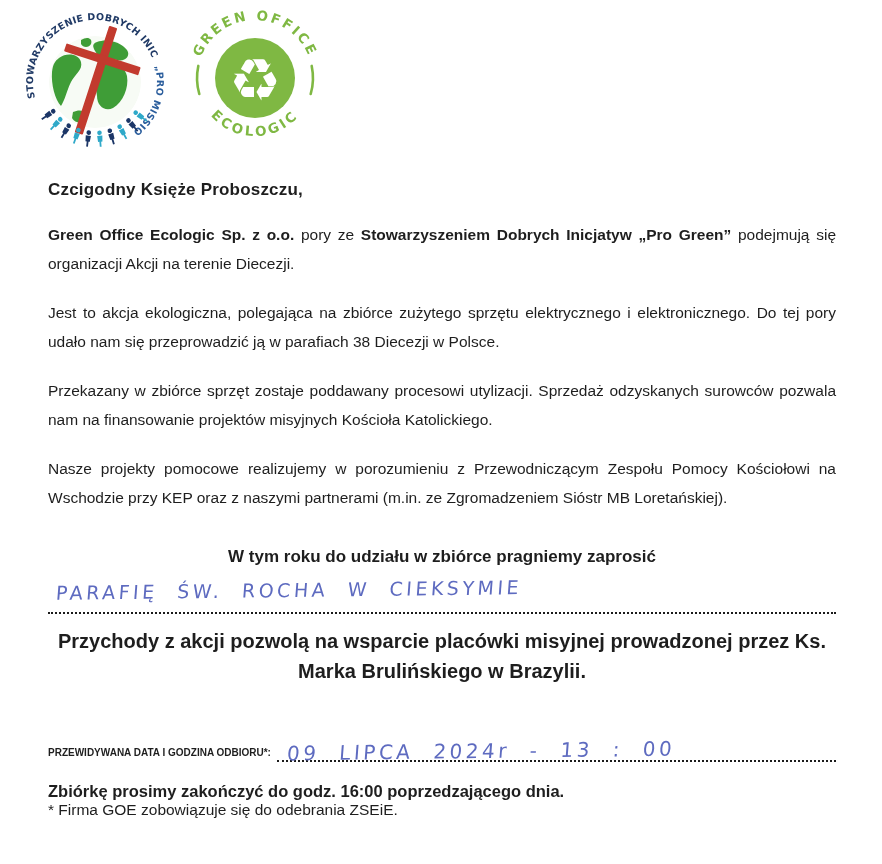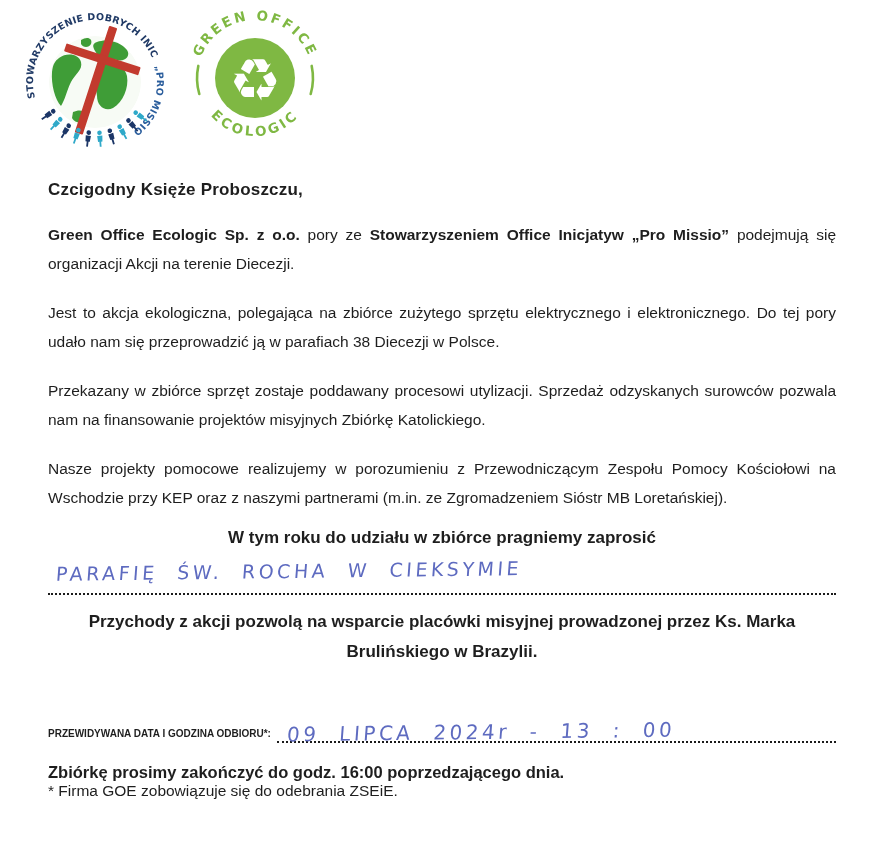--- a/index.html
+++ b/index.html
@@ -5,32 +5,32 @@
   html,body { margin:0; padding:0; background:#ffffff; }
   .page {
     width:882px; height:864px; background:#ffffff; overflow:hidden;
     font-family:"Liberation Sans", sans-serif; color:#1e1e1e; position:relative;
   }
   .logos { display:flex; align-items:flex-start; padding:8px 0 0 24px; height:144px; gap:8px; }
   .content { padding:0 46px 0 48px; }
   .greeting { font-size:17px; font-weight:bold; margin-top:28px; letter-spacing:0.2px; }
   .para { font-size:15.5px; line-height:29px; text-align:justify; margin:20px 0 0 0; }
   .para b { font-weight:bold; }
-  .invite { text-align:center; font-weight:bold; font-size:17px; margin-top:16px; }
+  .invite { text-align:center; font-weight:bold; font-size:17px; margin-top:35px; }
   .parish-line {
     margin-top:12px; border-bottom:2.5px dotted #1b1b1b; padding-bottom:1px; height:32px;
   }
   .handwriting {
     font-family:"DejaVu Sans", sans-serif; color:#5e6bc0;
     letter-spacing:3.5px; word-spacing:10px; display:inline-block;
     transform:rotate(-0.7deg) skewX(-5deg);
   }
   .parish-line .handwriting { font-size:19px; margin-left:8px; }
   .support {
-    text-align:center; font-weight:bold; font-size:17px; line-height:30px;
+    text-align:center; font-weight:bold; font-size:20px; line-height:30px;
     margin:12px auto 0 auto; max-width:780px;
   }
   .pickup { display:flex; align-items:flex-end; margin-top:42px; }
   .pickup-label { font-weight:bold; font-size:10px; white-space:nowrap; padding-bottom:4px; }
   .pickup-line {
     flex:1; border-bottom:2.5px dotted #1b1b1b; margin-left:6px; position:relative; height:32px;
   }
   .pickup-line .handwriting { position:absolute; left:10px; bottom:-3px; font-size:20px; }
   .deadline { font-weight:bold; font-size:16.5px; margin-top:20px; }
   .footnote { font-size:15.5px; margin-top:0; }
@@ -102,25 +102,25 @@
       <text font-size="13.5" font-weight="bold" fill="#7fb843" letter-spacing="3" text-anchor="middle">
         <textPath href="#arcBotGO" startOffset="50%">ECOLOGIC</textPath>
       </text>
     </svg>
   </div>
 
   <div class="content">
 
     <div class="greeting">Czcigodny Księże Proboszczu,</div>
 
-    <p class="para"><b>Green Office Ecologic Sp. z o.o.</b><span> pory ze </span><b>Stowarzyszeniem Office Inicjatyw „Pro Missio”</b><span> podejmują się organizacji Akcji na terenie Diecezji.</span></p>
+    <p class="para"><b>Green Office Ecologic Sp. z o.o.</b><span> pory ze </span><b>Stowarzyszeniem Dobrych Inicjatyw „Pro Green”</b><span> podejmują się organizacji Akcji na terenie Diecezji.</span></p>
 
     <p class="para">Jest to akcja ekologiczna, polegająca na zbiórce zużytego sprzętu elektrycznego i elektronicznego. Do tej pory udało nam się przeprowadzić ją w parafiach 38 Diecezji w Polsce.</p>
 
-    <p class="para">Przekazany w zbiórce sprzęt zostaje poddawany procesowi utylizacji. Sprzedaż odzyskanych surowców pozwala nam na finansowanie projektów misyjnych Zbiórkę Katolickiego.</p>
+    <p class="para">Przekazany w zbiórce sprzęt zostaje poddawany procesowi utylizacji. Sprzedaż odzyskanych surowców pozwala nam na finansowanie projektów misyjnych Kościoła Katolickiego.</p>
 
     <p class="para">Nasze projekty pomocowe realizujemy w porozumieniu z Przewodniczącym Zespołu Pomocy Kościołowi na Wschodzie przy KEP oraz z naszymi partnerami (m.in. ze Zgromadzeniem Sióstr MB Loretańskiej).</p>
 
     <div class="invite">W tym roku do udziału w zbiórce pragniemy zaprosić</div>
 
     <div class="parish-line">
       <span class="handwriting">PARAFIĘ ŚW. ROCHA W CIEKSYMIE</span>
     </div>
 
     <div class="support">Przychody z akcji pozwolą na wsparcie placówki misyjnej prowadzonej przez Ks. Marka Brulińskiego w Brazylii.</div>

